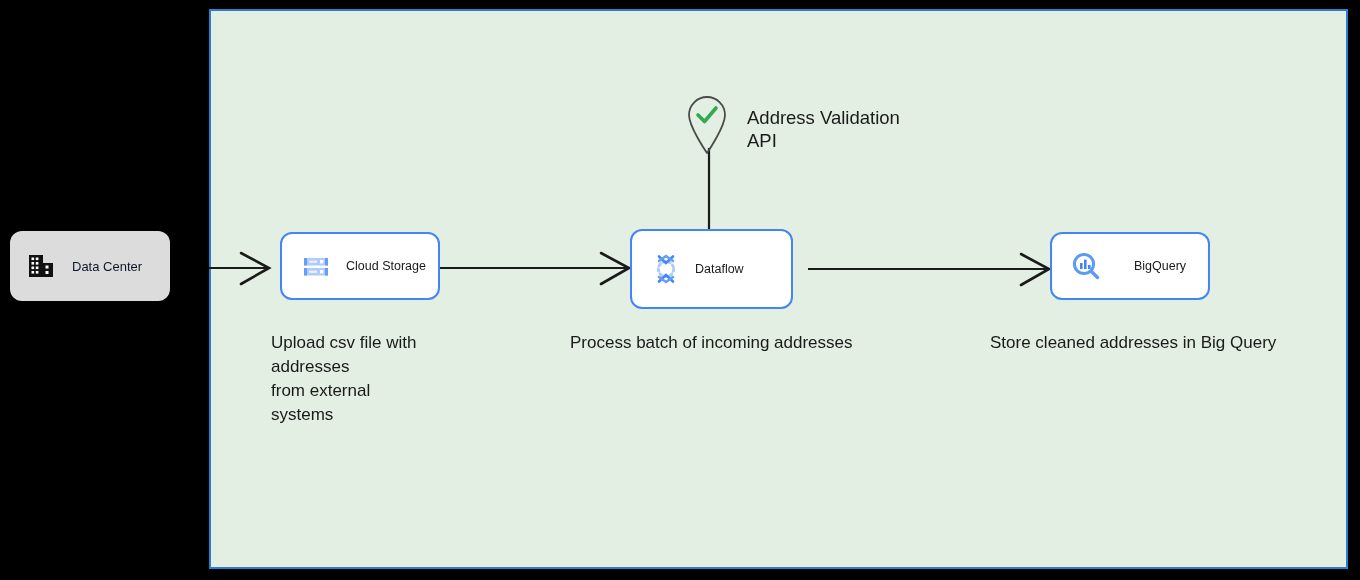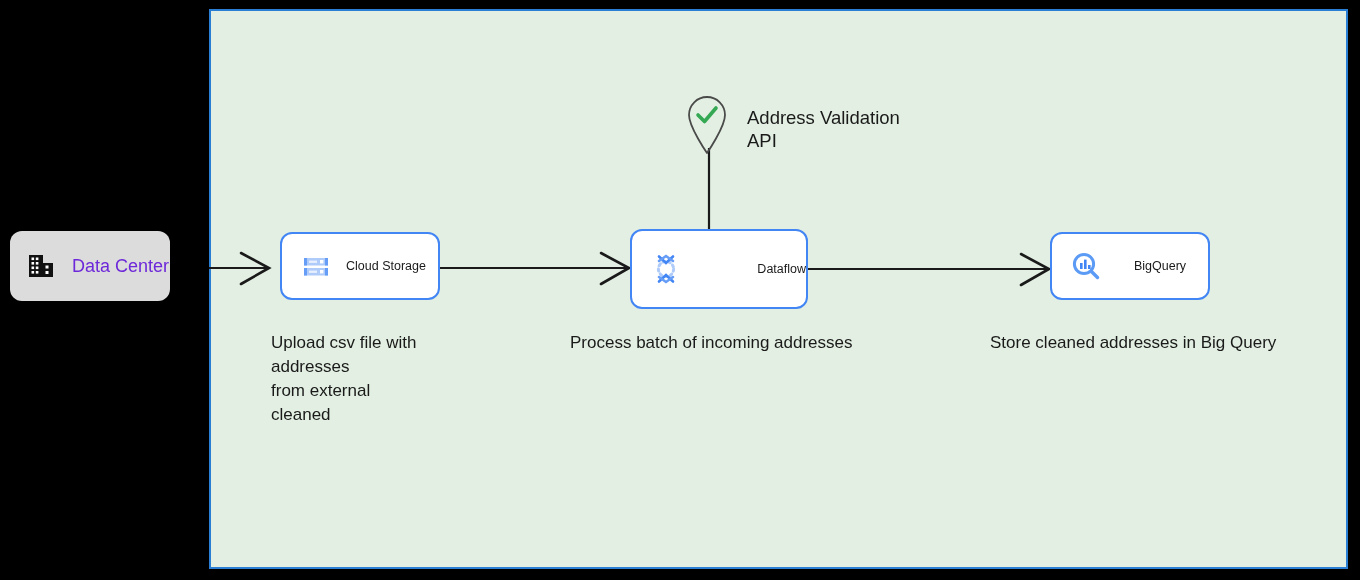--- a/index.html
+++ b/index.html
@@ -46,22 +46,22 @@
     margin-left: 16px;
     width: 30px;
     height: 30px;
     display: flex;
     align-items: center;
     justify-content: center;
     flex: none;
   }
   #datacenter-node .node-label {
     margin-left: 16px;
-    font-size: 18px;
-    color: #6d28d9;
+    font-size: 13px;
+    color: #0f172a;
     white-space: nowrap;
   }
 
   
   .svc-node {
     position: absolute;
     background: #ffffff;
     border: 2px solid #4285f4;
     border-radius: 12px;
     display: flex;
@@ -87,23 +87,22 @@
     top: 232px;
     width: 160px;
     height: 68px;
   }
   #cloudstorage-node .node-icon { margin-left: 18px; }
   #cloudstorage-node .node-label { margin-left: 14px; }
 
   #dataflow-node {
     left: 630px;
     top: 229px;
-    width: 178px;
+    width: 163px;
     height: 80px;
-    justify-content: space-between;
   }
   #dataflow-node .node-icon { margin-left: 18px; }
   #dataflow-node .node-label { margin-left: 13px; }
 
   #bigquery-node {
     left: 1050px;
     top: 232px;
     width: 160px;
     height: 68px;
   }
@@ -275,17 +274,17 @@
         <path d="M 23 60 C 23 60 41 34 41 22 A 18 18 0 1 0 5 22 C 5 34 23 60 23 60 Z" fill="none" stroke="#4a4a4a" stroke-width="1.8" stroke-linejoin="round"></path>
         <path d="M 14 22 L 20.5 28.5 L 32 15" fill="none" stroke="#34a853" stroke-width="3.6" stroke-linecap="round" stroke-linejoin="round"></path>
       </svg>
     </span>
     <span class="api-label">Address Validation
 API</span>
   </div>
 
   <div id="caption-storage" class="caption">Upload csv file with addresses
 from external
-cleaned</div>
+systems</div>
   <div id="caption-dataflow" class="caption">Process batch of incoming addresses</div>
   <div id="caption-bigquery" class="caption">Store cleaned addresses in Big Query</div>
 
 </div>
 
 </body></html>

